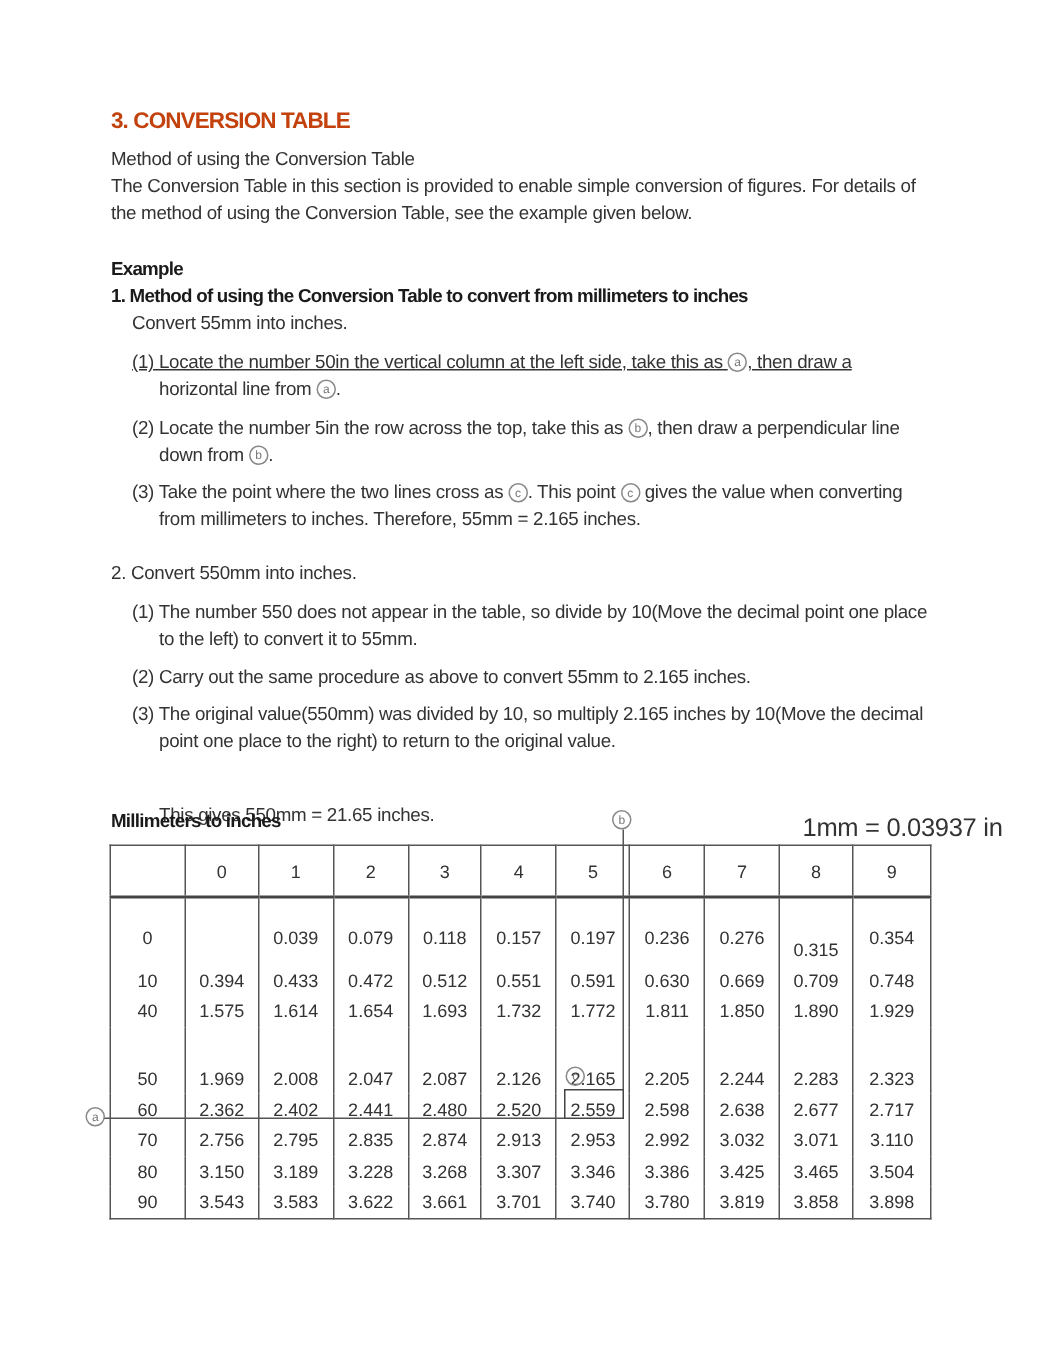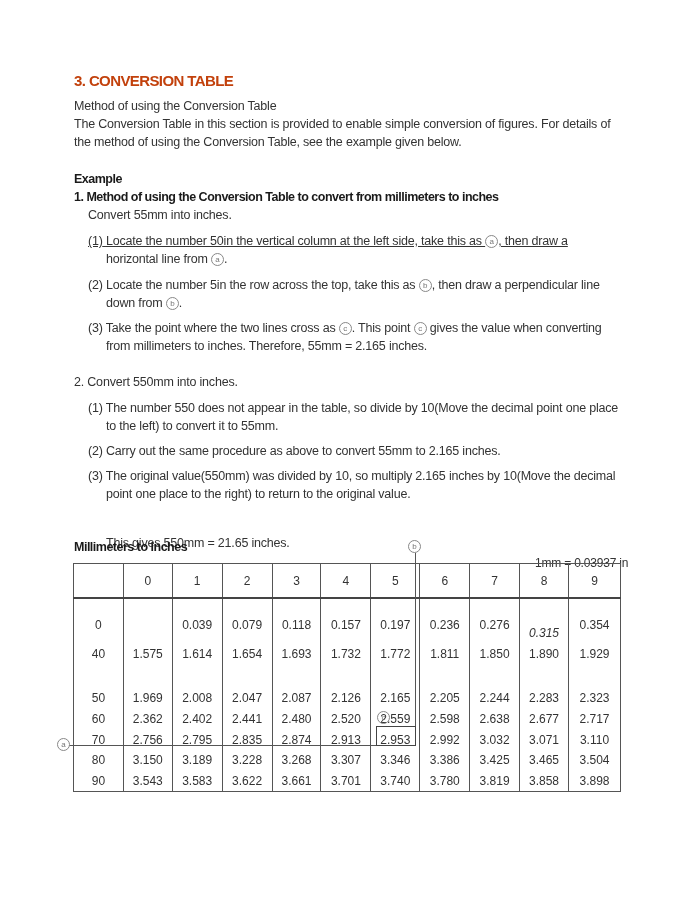--- a/index.html
+++ b/index.html
@@ -69,21 +69,21 @@
 </div>
 
 <div class="abs p" style="left:88px;top:469px;">
   <span>(3)</span>
   <span>The original value(550mm) was divided by 10, so multiply 2.165 inches by 10(Move the decimal</span>
 </div>
 <div class="abs p" style="left:106px;top:487px;">point one place to the right) to return to the original value.</div>
 <div class="abs p" style="left:106px;top:536px;">This gives 550mm = 21.65 inches.</div>
 
 <div class="abs p bold" style="left:74px;top:540px;">Millimeters to inches</div>
-<div class="abs p" style="left:535px;top:556px;font-size:12px;">1mm = 0.03937 in</div>
+<div class="abs p" style="left:535px;top:542px;font-size:17px;">1mm = 0.03937 in</div>
 <span class="abs circ" style="left:408px;top:540px;">b</span>
 
 <table class="conv">
   <colgroup>
     <col style="width:50px">
       <col style="width:49px">
       <col style="width:50px">
       <col style="width:50px">
       <col style="width:49px">
       <col style="width:50px">
@@ -112,22 +112,35 @@
       <tr class="first">
         <td style="padding-top: 8px;">0</td>
         <td style="padding-top: 8px;"></td>
         <td style="padding-top: 8px;">0.039</td>
         <td style="padding-top: 8px;">0.079</td>
         <td style="padding-top: 8px;">0.118</td>
         <td style="padding-top: 8px;">0.157</td>
         <td style="padding-top: 8px;">0.197</td>
         <td style="padding-top: 8px;">0.236</td>
         <td style="padding-top: 8px;">0.276</td>
-        <td style="padding-top: 24px; font-style: italic;">0.315</td>
+        <td style="padding-top: 24px;">0.315</td>
         <td style="padding-top: 8px;">0.354</td>
+      </tr>
+      <tr>
+        <td>10</td>
+        <td>0.394</td>
+        <td>0.433</td>
+        <td>0.472</td>
+        <td>0.512</td>
+        <td>0.551</td>
+        <td>0.591</td>
+        <td>0.630</td>
+        <td>0.669</td>
+        <td>0.709</td>
+        <td>0.748</td>
       </tr>
       <tr>
         <td>40</td>
         <td>1.575</td>
         <td>1.614</td>
         <td>1.654</td>
         <td>1.693</td>
         <td>1.732</td>
         <td>1.772</td>
         <td>1.811</td>

